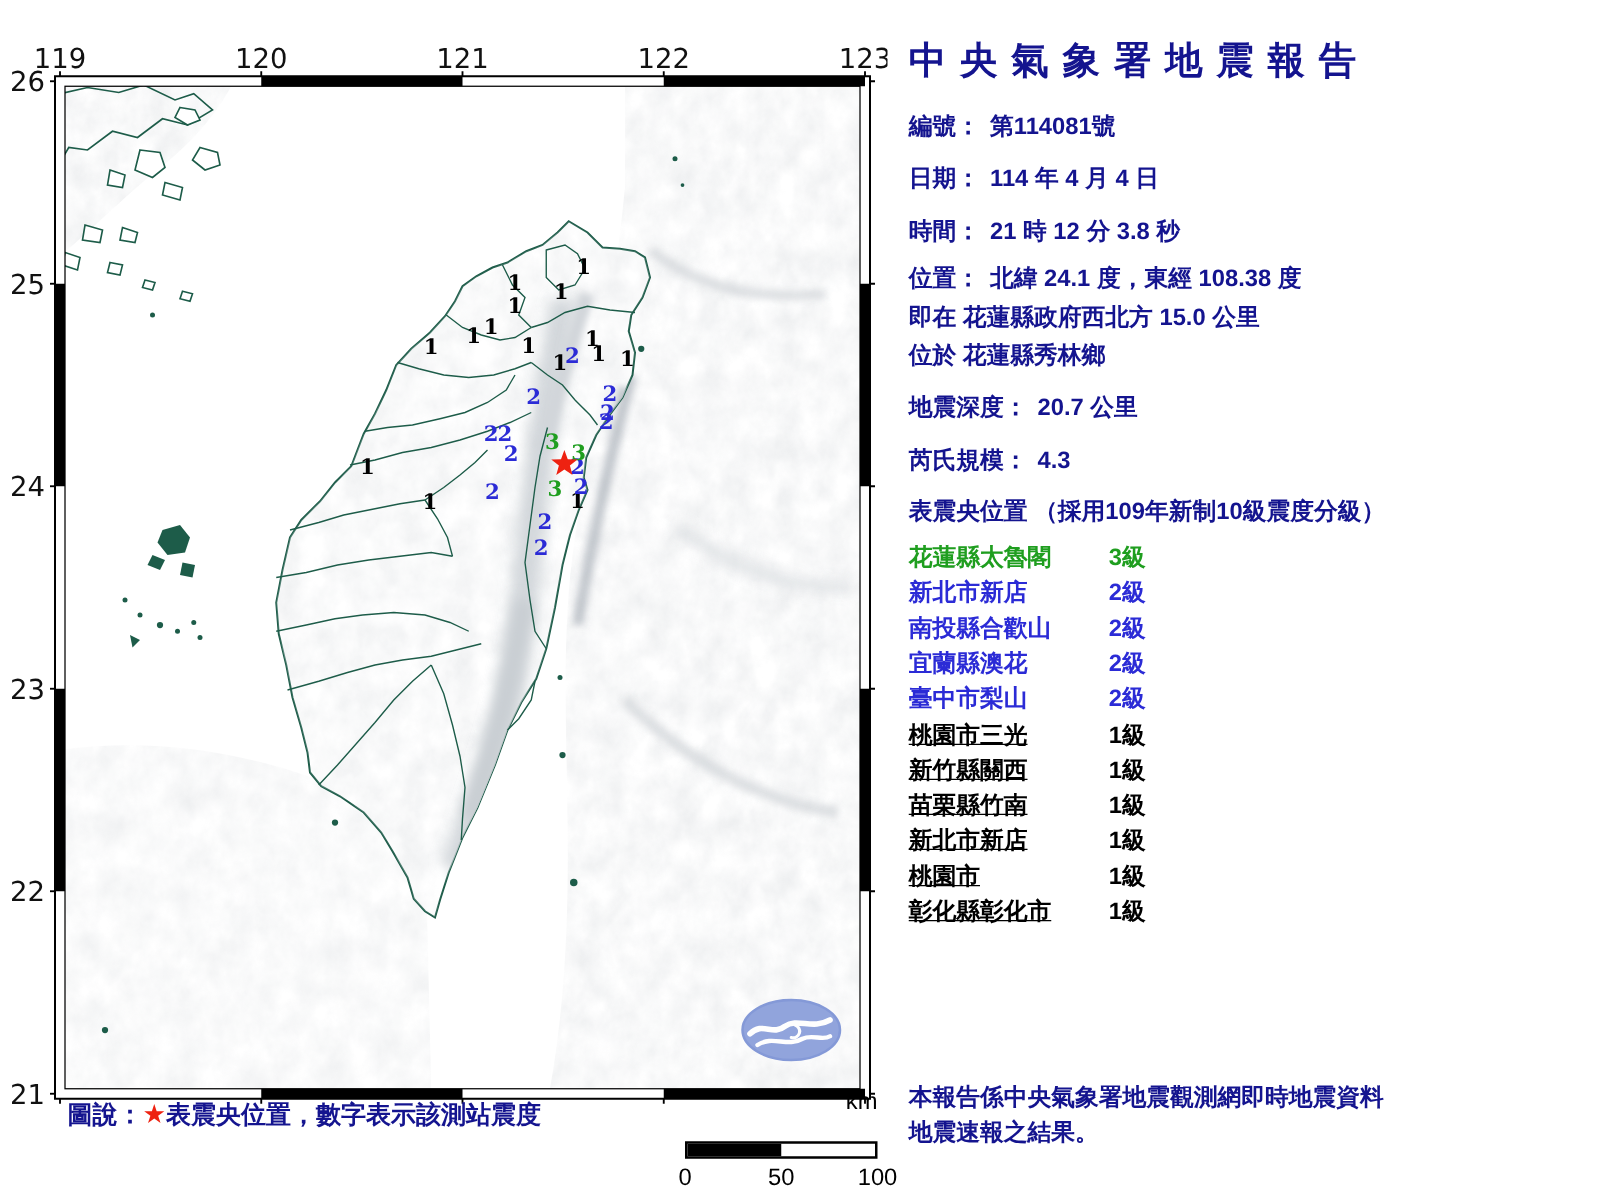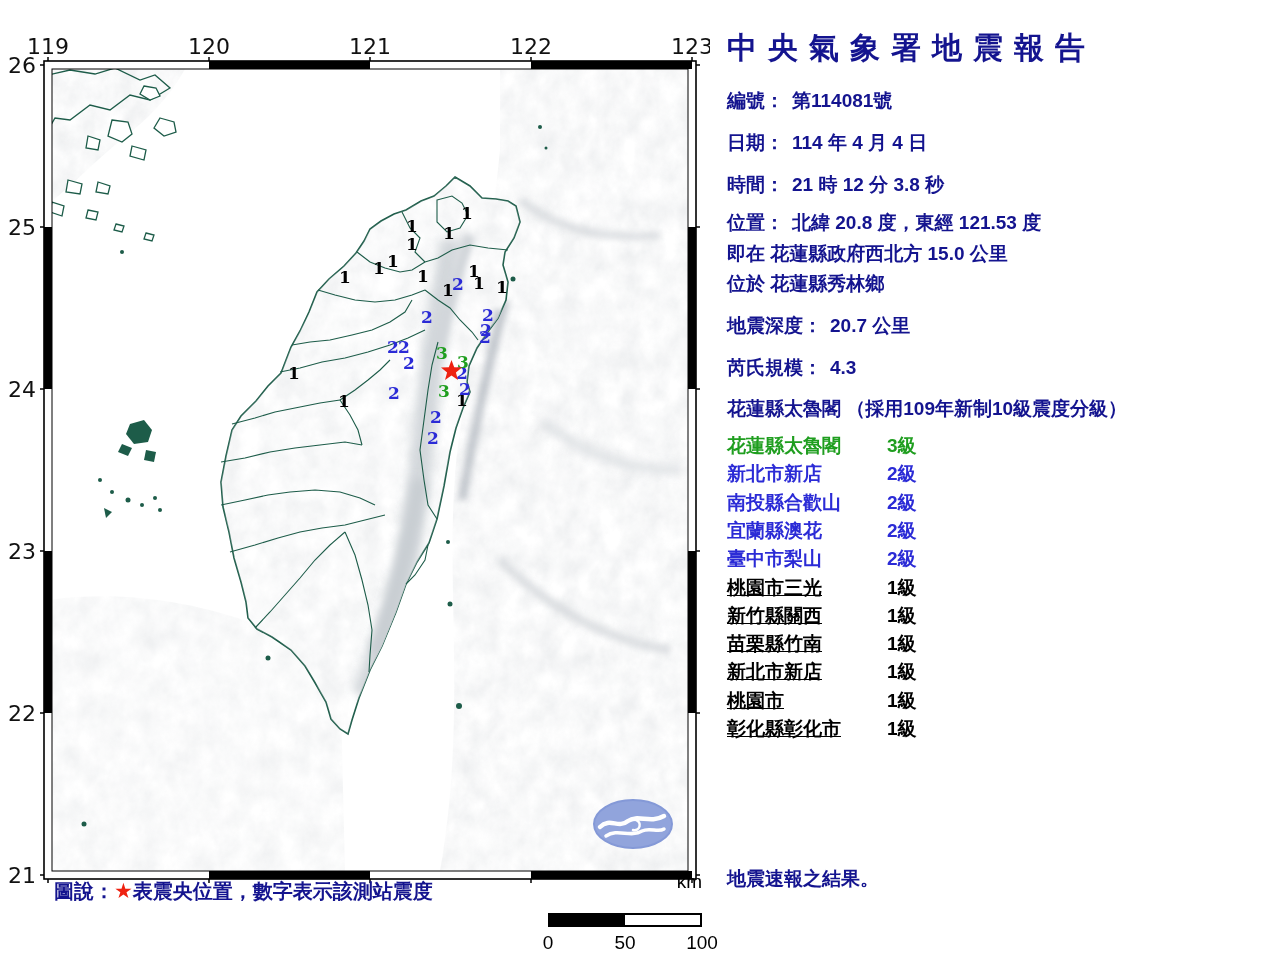--- a/index.html
+++ b/index.html
@@ -271,36 +271,37 @@
       <span style="left: 702px;">100</span>
     </div>
 </div>
 
 <div id="info-panel">
   <div id="report-title">中央氣象署地震報告</div>
   <div id="fields">
       <div class="frow" style="top: 88px;"><span class="flabel">編號：</span><span>第114081號</span></div>
       <div class="frow" style="top: 130px;"><span class="flabel">日期：</span><span>114 年 4 月 4 日</span></div>
       <div class="frow" style="top: 172px;"><span class="flabel">時間：</span><span>21 時 12 分 3.8 秒</span></div>
-      <div class="frow" style="top: 210px;"><span class="flabel">位置：</span><span>北緯 20.8 度，東經 121.53 度</span></div>
+      <div class="frow" style="top: 210px;"><span class="flabel">位置：</span><span>北緯 24.1 度，東經 108.38 度</span></div>
       <div class="frow" style="top: 241px;"><span>即在 花蓮縣政府西北方 15.0 公里</span></div>
       <div class="frow" style="top: 271px;"><span>位於 花蓮縣秀林鄉</span></div>
       <div class="frow" style="top: 313px;"><span class="flabel">地震深度：</span><span>20.7 公里</span></div>
       <div class="frow" style="top: 355px;"><span class="flabel">芮氏規模：</span><span>4.3</span></div>
     </div>
-  <div id="intensity-header">花蓮縣太魯閣 （採用109年新制10級震度分級）</div>
+  <div id="intensity-header">表震央位置 （採用109年新制10級震度分級）</div>
   <div id="stations">
       <div class="srow c3" style="top: 433px;"><span>花蓮縣太魯閣</span><span class="slevel">3級</span></div>
       <div class="srow c2" style="top: 461.3px;"><span>新北市新店</span><span class="slevel">2級</span></div>
       <div class="srow c2" style="top: 489.6px;"><span>南投縣合歡山</span><span class="slevel">2級</span></div>
       <div class="srow c2" style="top: 517.9px;"><span>宜蘭縣澳花</span><span class="slevel">2級</span></div>
       <div class="srow c2" style="top: 546.2px;"><span>臺中市梨山</span><span class="slevel">2級</span></div>
       <div class="srow c1" style="top: 574.5px;"><span>桃園市三光</span><span class="slevel">1級</span></div>
       <div class="srow c1" style="top: 602.8px;"><span>新竹縣關西</span><span class="slevel">1級</span></div>
       <div class="srow c1" style="top: 631.1px;"><span>苗栗縣竹南</span><span class="slevel">1級</span></div>
       <div class="srow c1" style="top: 659.4px;"><span>新北市新店</span><span class="slevel">1級</span></div>
       <div class="srow c1" style="top: 687.7px;"><span>桃園市</span><span class="slevel">1級</span></div>
       <div class="srow c1" style="top: 716px;"><span>彰化縣彰化市</span><span class="slevel">1級</span></div>
     </div>
   <div id="report-footer">
+      <div>本報告係中央氣象署地震觀測網即時地震資料</div>
       <div>地震速報之結果。</div>
     </div>
 </div>
 
 </body></html>

